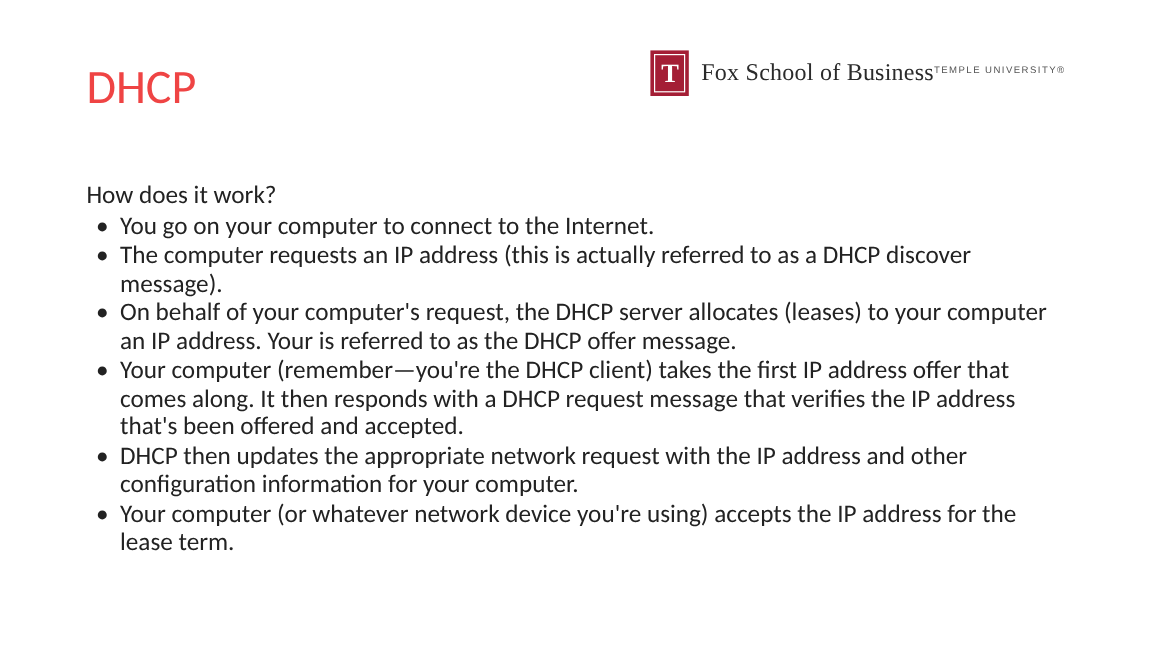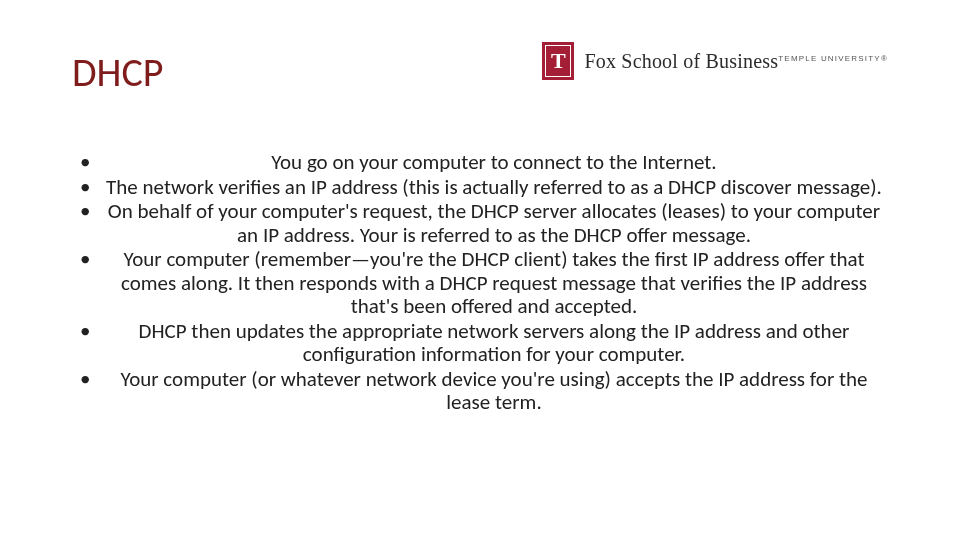--- a/index.html
+++ b/index.html
@@ -1,52 +1,53 @@
 <!DOCTYPE html>
 <html><head>
 <meta charset="utf-8">
 <style>
   * { margin: 0; padding: 0; box-sizing: border-box; }
   html, body { width: 960px; height: 540px; background: #fff; font-family: Calibri, "Segoe UI", Arial, sans-serif; color: #222; }
   .slide { position: relative; width: 960px; height: 540px; padding: 48px 72px 40px 72px; }
-  .title { font-size: 40px; font-weight: 400; letter-spacing: 0px; color: #7f1d1d; margin-bottom: 54px; }
+  .title { font-size: 40px; font-weight: 400; letter-spacing: 0px; color: #ef4444; margin-bottom: 54px; }
   .logo { position: absolute; top: 42px; right: 72px; display: flex; align-items: center; gap: 10px; }
   .logo-mark { width: 32px; height: 38px; background: #a41e35; position: relative; display: flex; align-items: center; justify-content: center; }
   .logo-mark::before { content: ""; position: absolute; inset: 3px; border: 1px solid #fff; }
   .logo-t { color: #fff; font-family: Georgia, "Times New Roman", serif; font-size: 22px; font-weight: 700; position: relative; z-index: 2; line-height: 1; }
   .logo-text { display: flex; flex-direction: row; line-height: 1; }
   .logo-line1 { font-family: Georgia, "Times New Roman", serif; font-size: 20px; color: #2b2b2b; letter-spacing: 0.2px; }
   .logo-line2 { font-family: Arial, sans-serif; font-size: 8px; letter-spacing: 1.2px; color: #555; margin-top: 4px; text-align: center; }
   .body { font-size: 21px; line-height: 1.12; color: #222; }
   .intro { margin-bottom: 2px; }
   ul.bullets { list-style: none; padding-left: 0; }
-  ul.bullets li { position: relative; padding-left: 28px; margin-top: 1px; text-align: center; }
+  ul.bullets li { position: relative; padding-left: 28px; margin-top: 1px; }
   ul.bullets li::before { content: "•"; position: absolute; left: 8px; top: 0; font-size: 21px; line-height: 1.12; }
 </style>
 </head>
 <body>
 
 <div class="slide">
 
   <div class="logo">
     <div class="logo-mark">
       <span class="logo-t">T</span>
     </div>
     <div class="logo-text">
       <span class="logo-line1">Fox School of Business</span>
       <span class="logo-line2">TEMPLE UNIVERSITY®</span>
     </div>
   </div>
 
   <h1 class="title">DHCP</h1>
 
   <div class="body">
+    <div class="intro">How does it work?</div>
     <ul class="bullets">
       <li><span>You go on your computer to connect to the Internet.</span></li>
-      <li><span>The network verifies an IP address (this is actually referred to as a DHCP discover message).</span></li>
+      <li><span>The computer requests an IP address (this is actually referred to as a DHCP discover message).</span></li>
       <li><span>On behalf of your computer's request, the DHCP server allocates (leases) to your computer an IP address. Your is referred to as the DHCP offer message.</span></li>
       <li><span>Your computer (remember—you're the DHCP client) takes the first IP address offer that comes along. It then responds with a DHCP request message that verifies the IP address that's been offered and accepted.</span></li>
-      <li><span>DHCP then updates the appropriate network servers along the IP address and other configuration information for your computer.</span></li>
+      <li><span>DHCP then updates the appropriate network request with the IP address and other configuration information for your computer.</span></li>
       <li><span>Your computer (or whatever network device you're using) accepts the IP address for the lease term.</span></li>
     </ul>
   </div>
 
 </div>
 
 </body></html>

